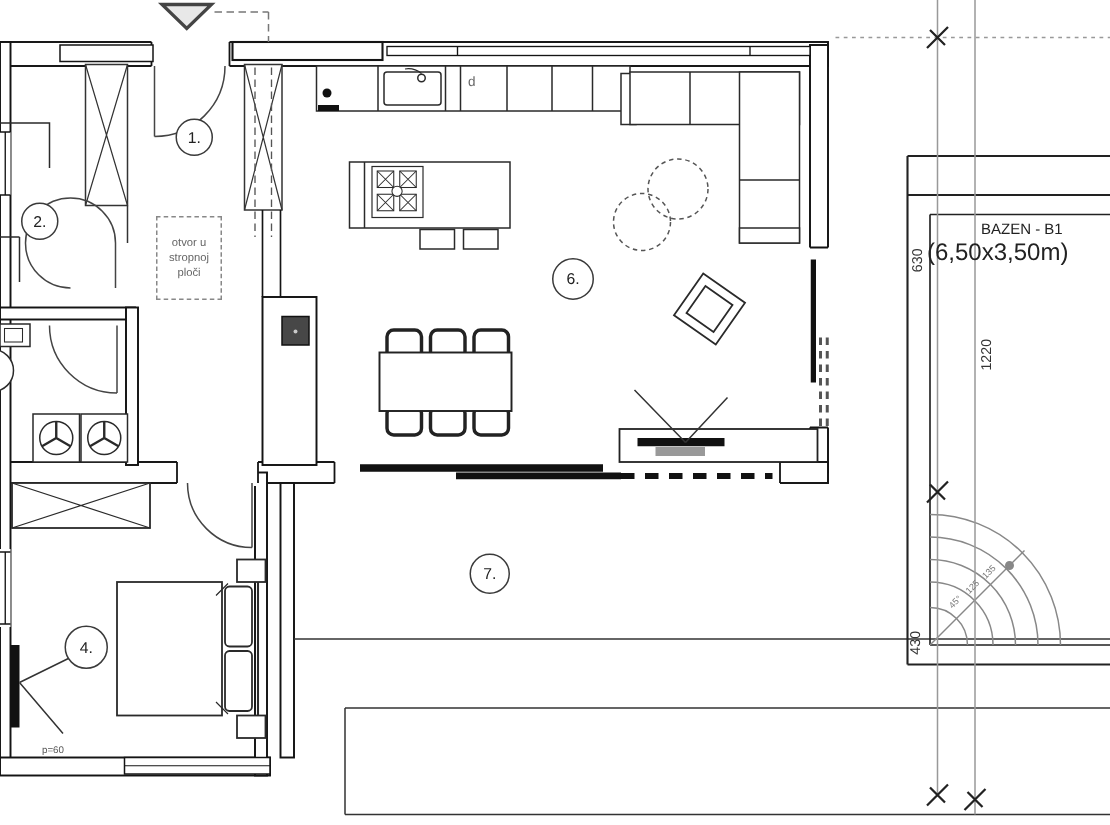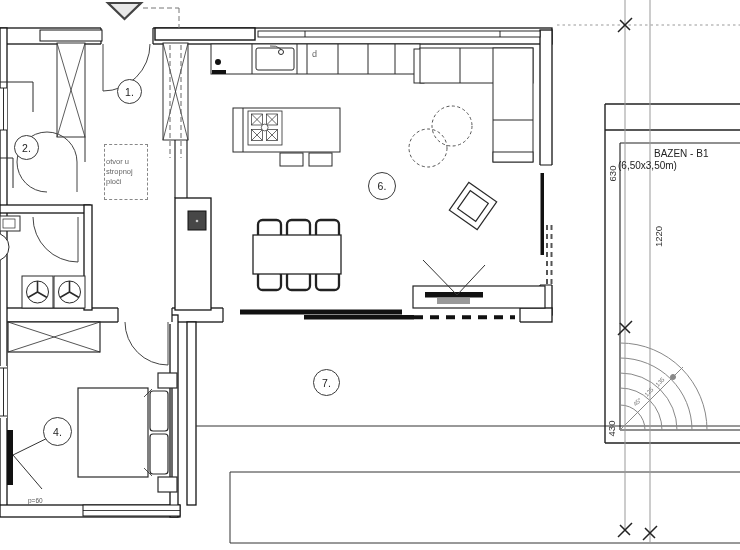--- a/index.html
+++ b/index.html
@@ -5,21 +5,21 @@
   html,body{margin:0;padding:0;background:#fff;}
   .plan{position:relative;width:740px;height:550px;background:#fff;overflow:hidden;
         font-family:"Liberation Sans",sans-serif;}
   .plan svg{position:absolute;left:0;top:0;}
   .room-circle{position:absolute;border:1.3px solid #3a3a3a;border-radius:50%;background:#fff;
         display:flex;align-items:center;justify-content:center;
         font:10.5px "Liberation Sans",sans-serif;color:#222;}
   .lbl{position:absolute;color:#333;font-family:"Liberation Sans",sans-serif;white-space:nowrap;}
   .ceiling-note{position:absolute;left:104px;top:144px;width:44px;height:56px;
         border:1px dashed #888;color:#666;font-size:7.5px;line-height:1.3;
-        display:flex;align-items:center;justify-content:center;
+        display:flex;align-items:center;justify-content:center;text-align:center;
         box-sizing:border-box;padding:1px;}
   .rot90{transform:rotate(-90deg);transform-origin:center;text-align:center;font-size:9.5px;}
   .rot45{transform:rotate(-45deg);transform-origin:center;font-size:6px;color:#777;}
 </style>
 </head>
 <body>
 
 <div class="plan">
 
 <svg width="740" height="550" viewBox="0 0 740 550">
@@ -232,21 +232,21 @@
 <div class="room-circle" style="left:368px;top:172px;width:26px;height:26px">6.</div>
 <div class="room-circle" style="left:313px;top:369px;width:25px;height:25px">7.</div>
 
 <div class="ceiling-note">otvor u stropnoj ploči</div>
 
 <div class="lbl" style="left:312px;top:49px;font-size:9px;color:#666">d</div>
 
 <div class="lbl" style="left:28px;top:497px;font-size:6.5px;color:#555">p=60</div>
 
 <div class="lbl" style="left:654px;top:148px;font-size:10px;color:#222">BAZEN - B1</div>
-<div class="lbl" style="left:618px;top:160px;font-size:10px;color:#222">(6,50x3,50m)</div>
+<div class="lbl" style="left:618px;top:160px;font-size:16px;color:#222">(6,50x3,50m)</div>
 
 <div class="lbl rot90" style="left:597px;top:168px;width:30px">630</div>
 <div class="lbl rot90" style="left:638px;top:231px;width:40px">1220</div>
 <div class="lbl rot90" style="left:596px;top:423px;width:30px">430</div>
 
 <div class="lbl rot45" style="left:633px;top:399px">45°</div>
 <div class="lbl rot45" style="left:644px;top:389px">125</div>
 <div class="lbl rot45" style="left:655px;top:379px">135</div>
 
 </div>

